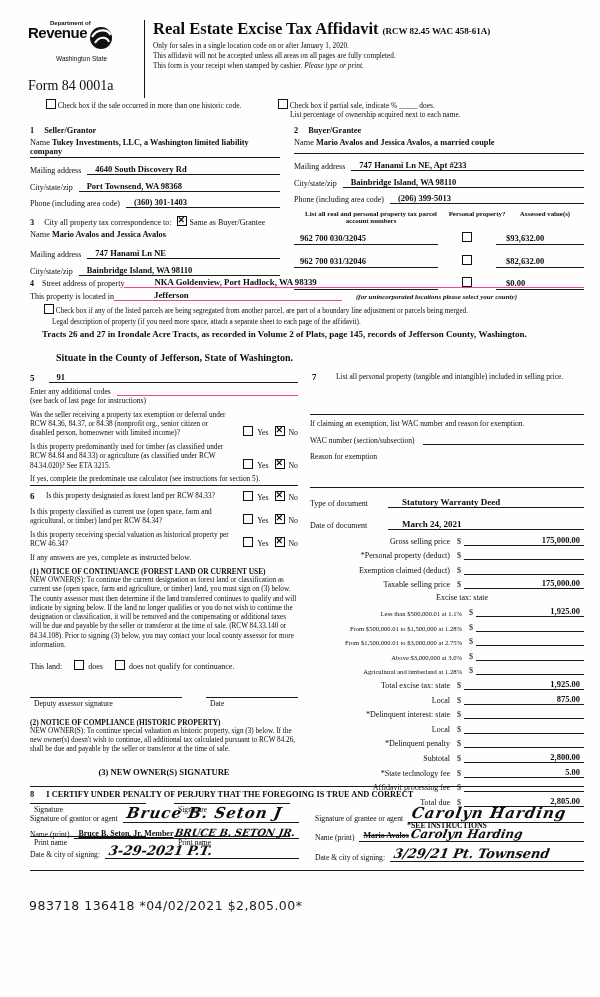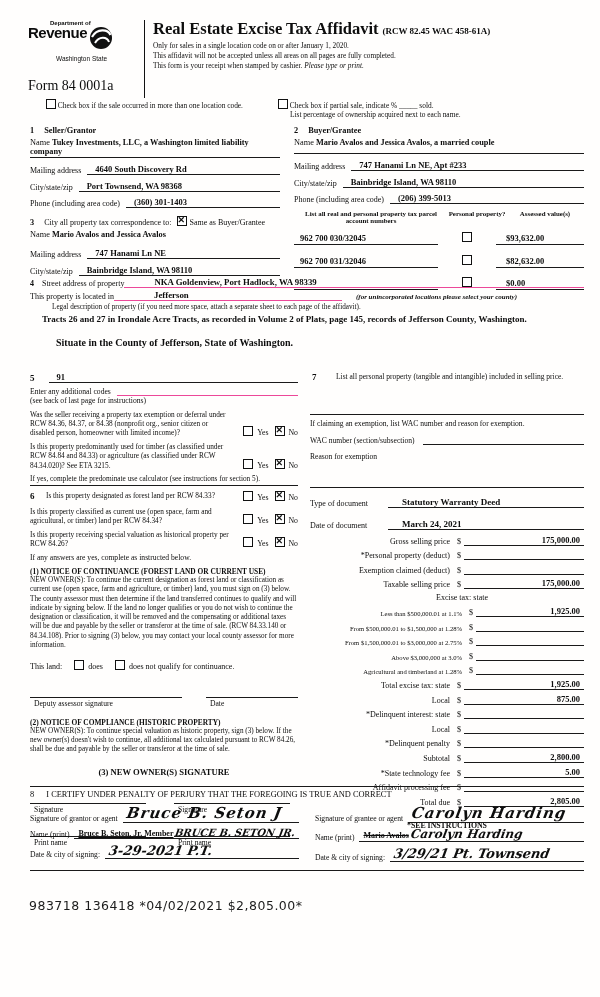--- a/index.html
+++ b/index.html
@@ -93,21 +93,21 @@
   .mrow{display:flex;align-items:flex-end;margin-bottom:3.6px;}
   .mlabel{flex:1;text-align:right;font-size:8px;padding-right:7px;white-space:nowrap;}
   .mdollar{font-size:8px;padding-right:3px;flex:0 0 auto;}
   .mamount{width:116px;flex:0 0 auto;border-bottom:1px solid #1a1a1a;text-align:right;font-weight:bold;font-size:8.5px;min-height:10px;padding-right:4px;}
   .mrow.tier .mlabel{font-size:6.6px;}
   .mrow.tier .mamount{width:104px;}
   .mexcise{text-align:right;font-size:8px;padding-right:96px;margin:1px 0 4px 0;}
   .minnote{text-align:center;font-weight:bold;font-size:7.8px;line-height:1.35;margin-top:14px;}
   
   .sec8{position:absolute;top:786px;left:30px;right:16px;border-top:1px solid #1a1a1a;padding-top:3px;}
-  .certstmt{font-size:8.4px;font-weight:normal;}
+  .certstmt{font-size:8.4px;font-weight:bold;}
   .certstmt .num{margin-right:10px;}
   .certcols{display:flex;gap:16px;margin-top:5px;padding-bottom:4px;border-bottom:1px solid #1a1a1a;}
   .certcol{flex:1;}
   .crow{display:flex;align-items:flex-end;margin-bottom:4px;font-size:7.6px;}
   .crow .clbl{white-space:nowrap;margin-right:5px;}
   .crow .cval{flex:1;border-bottom:1px solid #1a1a1a;padding-left:4px;}
   .struck{text-decoration:line-through;font-weight:bold;font-size:8px;}
   .receipt{position:absolute;top:898px;left:29px;font-family:"DejaVu Sans",sans-serif;
            font-size:12.5px;letter-spacing:0.5px;color:#1c1c1c;}
 </style>
@@ -144,25 +144,25 @@
         <div>
           <span>This form is your receipt when stamped by cashier. </span><span class="i">Please type or print.</span>
         </div>
       </div>
     </div>
   </div>
 
   <div class="chkrow">
     <div class="c1">
       <span class="cb"></span>
-      <span>Check box if the sale occurred in more than one location code.</span>
+      <span>Check box if the sale occurred in more than one historic code.</span>
     </div>
     <div>
       <span class="cb"></span>
-      <span>Check box if partial sale, indicate % _____ sold.</span>
+      <span>Check box if partial sale, indicate % _____ does.</span>
       <div class="chk-ind">List percentage of ownership acquired next to each name.</div>
     </div>
   </div>
 
   <div class="sec12">
     <div class="colL">
       <div class="sechead"><span class="num b">1</span><span class="b">Seller/Grantor</span></div>
       <div class="nameblock">
         <span>Name</span> <span class="b">Tukey Investments, LLC, a Washington limited liability company</span>
       </div>
@@ -243,20 +243,24 @@
     <div class="line1">
       <span class="num">4</span>
       <span class="lbl">Street address of property</span>
       <span class="fval u b" style="flex:1;font-size:8.8px;padding-left:30px;">NKA Goldenview, Port Hadlock, WA  98339</span>
     </div>
     <div class="line1" style="margin-top:2px;">
       <span class="lbl">This property is located in</span>
       <span class="u b" style="width:188px;font-size:8.8px;padding-left:40px;">Jefferson</span>
       <span class="loc-note" style="margin-left:14px;">(for unincorporated locations please select your county)</span>
     </div>
+    <div class="small" style="margin:3px 0 0 14px;">
+      <span class="cb"></span>
+      <span>Check box if any of the listed parcels are being segregated from another parcel, are part of a boundary line adjustment or parcels being merged.</span>
+    </div>
     <div class="small" style="margin:2px 0 0 22px;">Legal description of property (if you need more space, attach a separate sheet to each page of the affidavit).</div>
     <div class="legal">Tracts 26 and 27 in Irondale Acre Tracts, as recorded in Volume 2 of Plats, page 145, records of Jefferson County, Washington.</div>
     <div class="situate">Situate in the County of Jefferson, State of Washington.</div>
   </div>
 
   <div class="main2">
     <div class="m2L">
       <div class="coderow">
         <span class="num">5</span>
         <span class="code">91</span>
@@ -280,21 +284,21 @@
       <div class="qrow">
         <div class="qnum">6</div>
         <div class="qtext">Is this property designated as forest land per RCW 84.33?</div>
         <div class="yn"><span class="cb"></span> <span>Yes</span><span class="cb checked"></span> <span>No</span></div>
       </div>
       <div class="qrow">
         <div class="qtext">Is this property classified as current use (open space, farm and agricultural, or timber) land per RCW 84.34?</div>
         <div class="yn"><span class="cb"></span> <span>Yes</span><span class="cb checked"></span> <span>No</span></div>
       </div>
       <div class="qrow">
-        <div class="qtext">Is this property receiving special valuation as historical property per RCW 84.26?</div>
+        <div class="qtext">Is this property receiving special valuation as historical property per RCW 46.34?</div>
         <div class="yn"><span class="cb"></span> <span>Yes</span><span class="cb checked"></span> <span>No</span></div>
       </div>
       <div style="font-size:7.6px;margin-top:5px;">If any answers are yes, complete as instructed below.</div>
 
       <div class="notice-t">(1) NOTICE OF CONTINUANCE (FOREST LAND OR CURRENT USE)</div>
       <div class="small">NEW OWNER(S): To continue the current designation as forest land or classification as current use (open space, farm and agriculture, or timber) land, you must sign on (3) below.  The county assessor must then determine if the land transferred continues to qualify and will indicate by signing below.  If the land no longer qualifies or you do not wish to continue the designation or classification, it will be removed and the compensating or additional taxes will be due and payable by the seller or transferor at the time of sale.  (RCW 84.33.140 or 84.34.108). Prior to signing (3) below, you may contact your local county assessor for more information.</div>
 
       <div class="landrow">
         <span>This land:</span>
         <span class="cb"></span><span>does</span>

